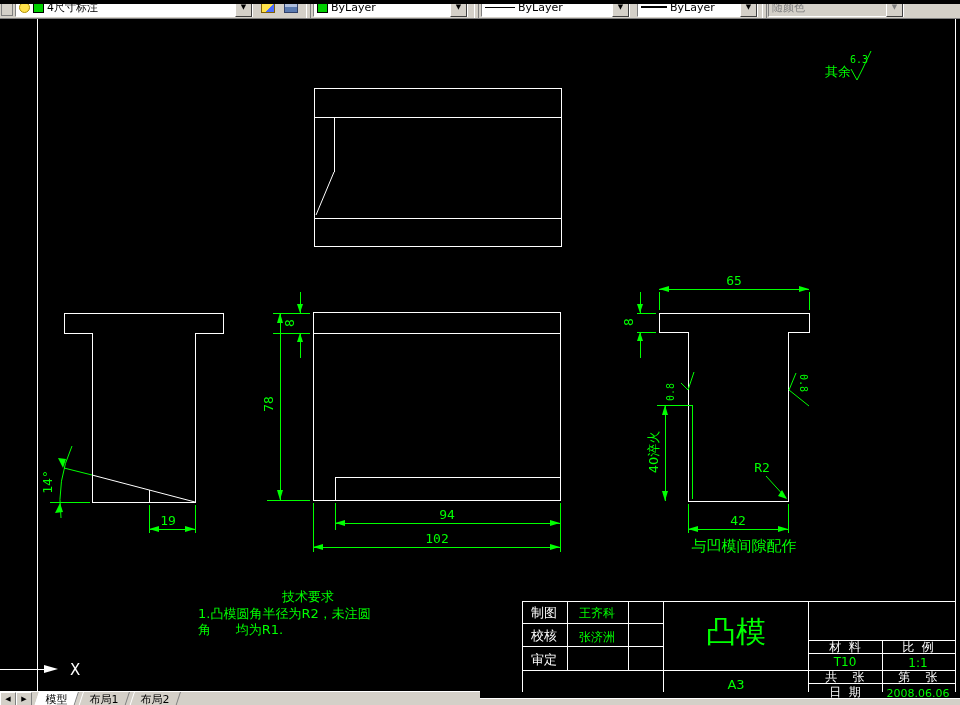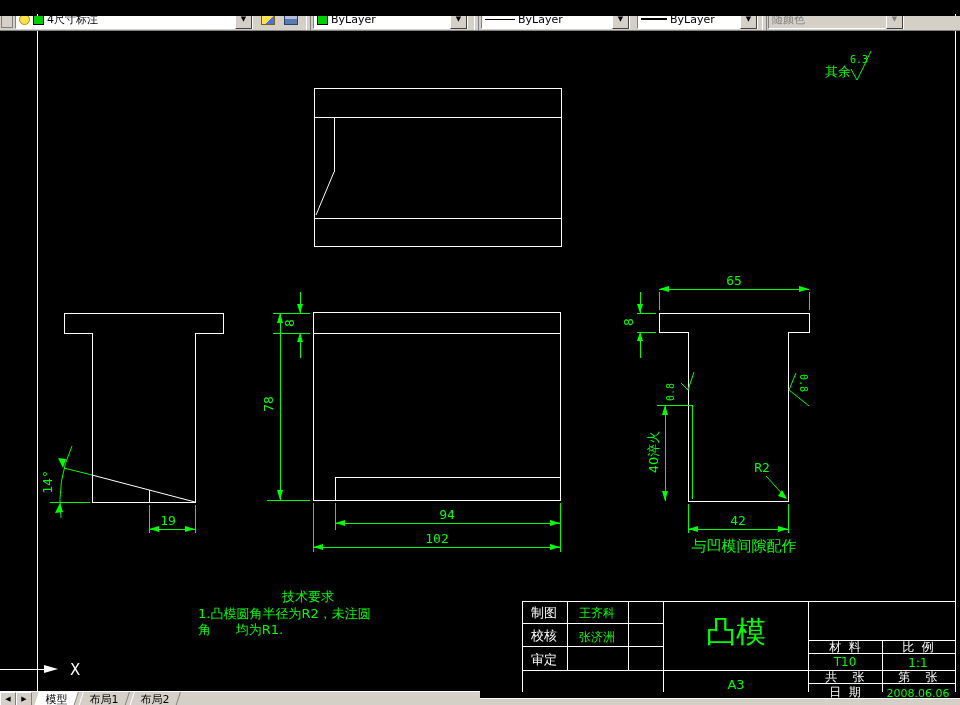--- a/index.html
+++ b/index.html
@@ -1,19 +1,19 @@
 <!DOCTYPE html>
 <html><head>
 <meta charset="utf-8">
 <style>
   html,body{margin:0;padding:0;background:#000;}
   .stage{position:relative;width:960px;height:705px;overflow:hidden;background:#000;
          font-family:"DejaVu Sans",sans-serif;}
   
-  .toolbar{position:absolute;top:16px;left:0;width:960px;height:14px;background:#d4d0c8;
+  .toolbar{position:absolute;top:4px;left:0;width:960px;height:14px;background:#d4d0c8;
            border-bottom:1px solid #808080;overflow:hidden;z-index:5;}
   .tb{position:absolute;top:-7px;height:20px;box-sizing:border-box;}
   .combo{background:#fff;border:1px solid;border-color:#808080 #fff #fff #808080;
          display:flex;align-items:center;font-size:11px;color:#000;padding-left:3px;gap:3px;}
   .combo .arrowbtn{margin-left:auto;width:15px;height:100%;background:#d4d0c8;
          border:1px solid;border-color:#fff #404040 #404040 #fff;display:flex;align-items:center;justify-content:center;
          font-size:7px;color:#000;}
   .combo.disabled{background:#d4d0c8;color:#808080;}
   .combo.disabled .arrowbtn{color:#808080;}
   .sw-green{width:9px;height:9px;background:#00d000;border:1px solid #000;flex:0 0 auto;}

